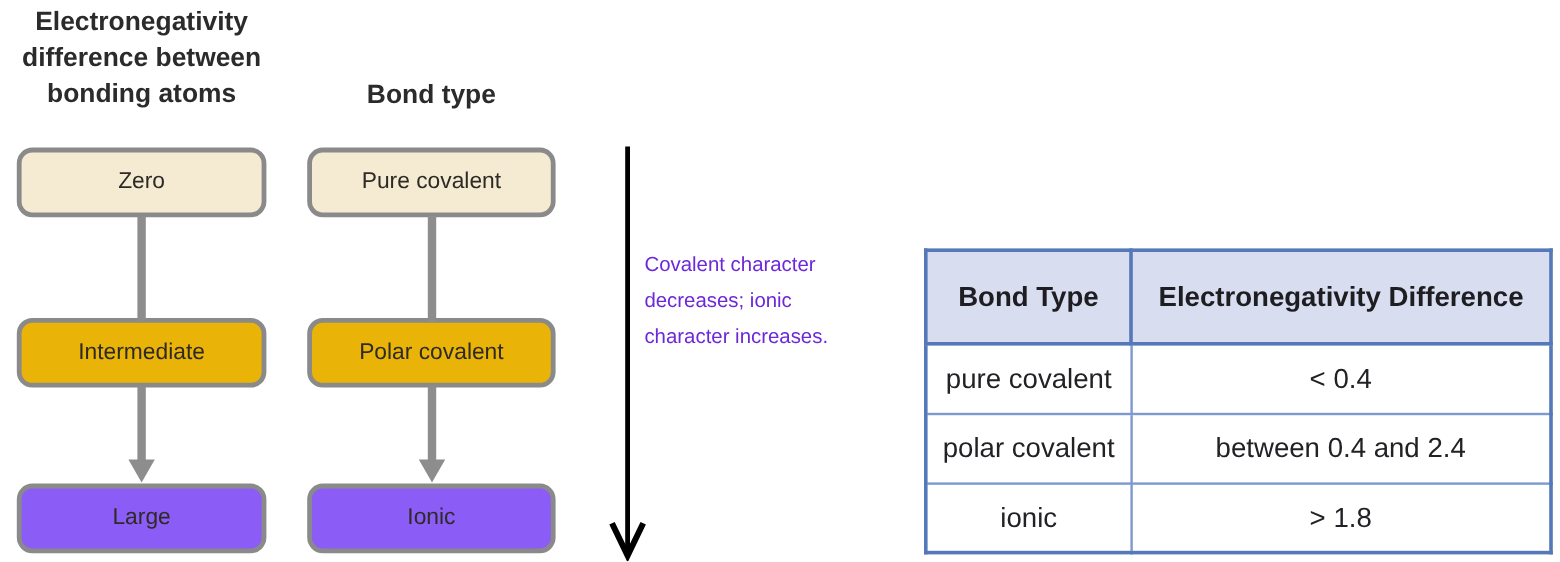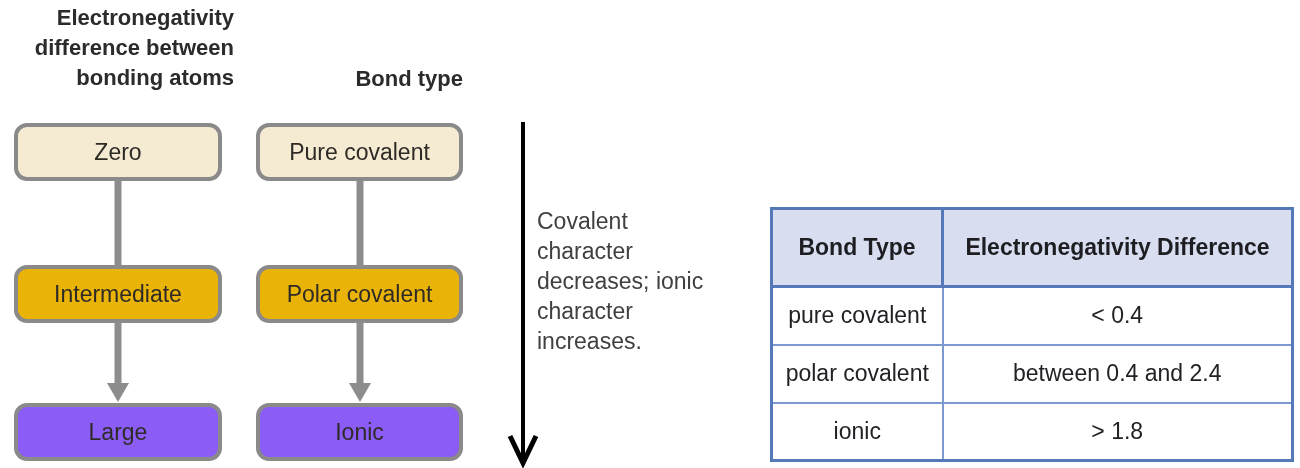--- a/index.html
+++ b/index.html
@@ -10,39 +10,39 @@
     position: relative;
     width: 1300px;
     height: 468px;
     background: #ffffff;
     overflow: hidden;
   }
 
   
   .col-heading {
     position: absolute;
-    text-align: right;
+    text-align: center;
     font-weight: bold;
     font-size: 22px;
     line-height: 30px;
     color: #2b2b2b;
   }
   .col-heading.h1 { left: 2px; top: 3px; width: 232px; }
   .col-heading.h2 { left: 256px; top: 64px; width: 207px; }
 
   
   .flow-box {
     position: absolute;
     height: 58px;
     border: 4px solid #8a8a8a;
     border-radius: 13px;
     display: flex;
     align-items: center;
     justify-content: center;
-    font-size: 23px;
+    font-size: 19px;
     color: #2e2b26;
   }
   .c1 { left: 14px;  width: 208px; }
   .c2 { left: 256px; width: 207px; }
   .r1 { top: 123px; background: #f4ebd2; }
   .r2 { top: 265px; background: #eab308; }
   .r3 { top: 403px; background: #8b5cf6; }
 
   
   .overlay {
@@ -51,23 +51,23 @@
     width: 1300px; height: 468px;
     pointer-events: none;
   }
 
   
   .axis-caption {
     position: absolute;
     left: 537px;
     top: 206px;
     width: 172px;
-    font-size: 23px;
+    font-size: 17px;
     line-height: 30px;
-    color: #404040;
+    color: #6d28d9;
   }
 
   
   .bond-table {
     position: absolute;
     left: 770px;
     top: 207px;
     width: 521px;
     border-collapse: collapse;
     table-layout: fixed;

